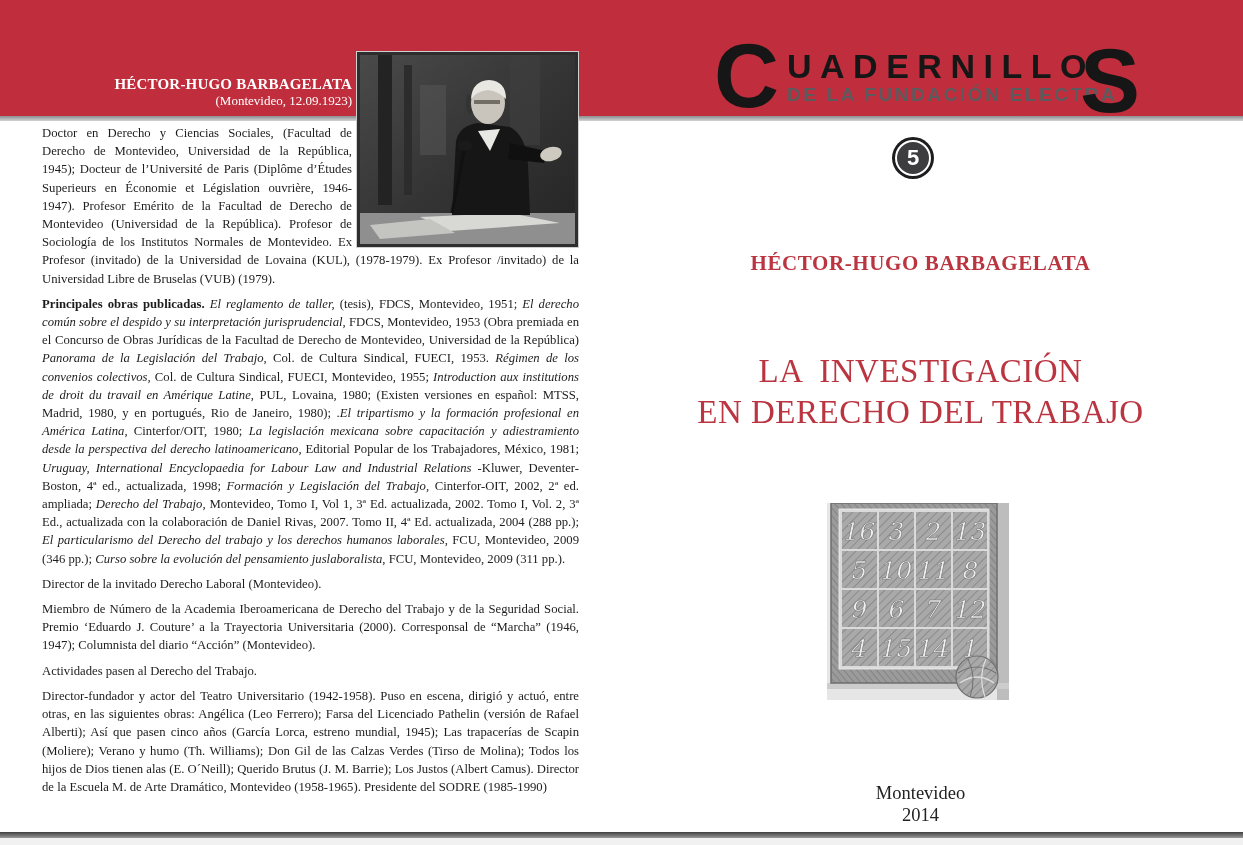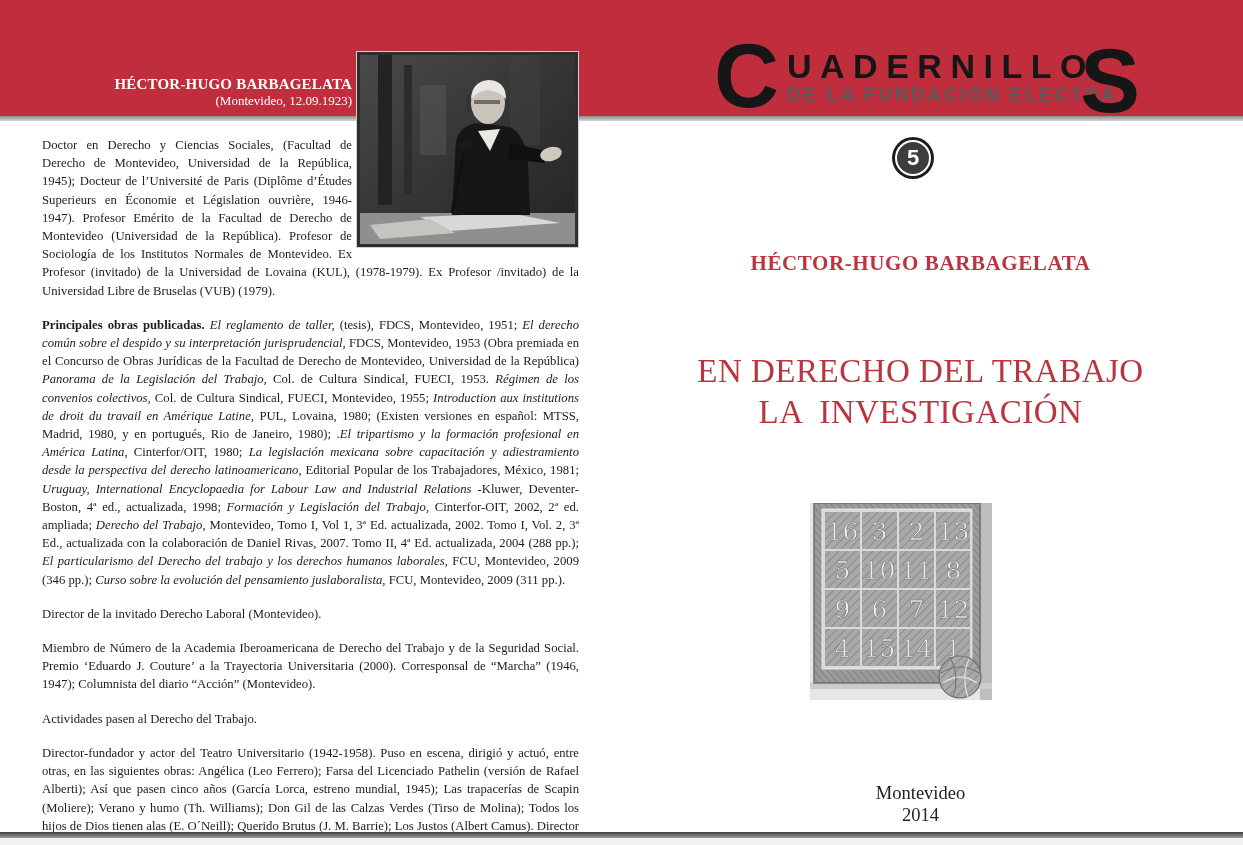--- a/index.html
+++ b/index.html
@@ -32,21 +32,21 @@
   .photo-frame{
     position:absolute;left:357px;top:52px;width:221px;height:195px;
     border:3px solid #2e2e2e;background:#444;box-shadow:0 0 0 1px #cfcfcf;
   }
   .photo-frame svg{display:block;}
 
   .bio{
     position:absolute;left:42px;top:120px;width:537px;height:716px;
     font-size:12.7px;line-height:18.2px;text-align:justify;color:#1c1c1c;
   }
-  .bio p{margin:16px 0 7px 0;}
+  .bio p{margin:4px 0 7px 0;}
   .photo-spacer{float:right;width:227px;height:127px;}
 
   
   .front{position:absolute;left:598px;top:0;width:645px;height:845px;text-align:center;}
 
   .logo{
     position:absolute;left:116px;top:40px;width:426px;display:flex;align-items:flex-start;
     font-family:"Liberation Sans","DejaVu Sans",sans-serif;color:#161616;text-align:left;
   }
   .logo-c{font-size:90px;line-height:72px;font-weight:700;}
@@ -67,21 +67,21 @@
   .front-author{
     position:absolute;left:0;top:251px;width:645px;text-align:center;
     font-size:21px;font-weight:bold;letter-spacing:.6px;color:var(--title-red);
   }
   .book-title{
     position:absolute;left:0;top:351px;width:645px;text-align:center;
     font-size:33px;line-height:41px;color:var(--title-red);letter-spacing:.5px;
   }
   .book-title .tl{white-space:pre;}
 
-  .magic-square{position:absolute;left:212px;top:503px;width:182px;height:197px;}
+  .magic-square{position:absolute;left:229px;top:503px;width:182px;height:197px;font-style:italic;}
 
   .imprint{
     position:absolute;left:0;top:782px;width:645px;text-align:center;
     font-size:18.5px;line-height:22px;color:#222222;
   }
 </style>
 </head>
 <body>
 
 <div class="spread">
@@ -153,22 +153,22 @@
       <span class="logo-s">S</span>
     </div>
 
     <div class="issue-badge">
       <span>5</span>
     </div>
 
     <div class="front-author">HÉCTOR-HUGO BARBAGELATA</div>
 
     <div class="book-title">
+      <div class="tl">LA  INVESTIGACIÓN</div>
       <div class="tl">EN DERECHO DEL TRABAJO</div>
-      <div class="tl">LA  INVESTIGACIÓN</div>
     </div>
 
     <div class="magic-square">
       <svg width="182" height="197" viewBox="0 0 182 197">
         <defs>
           <pattern id="hatch" width="6" height="6" patternUnits="userSpaceOnUse" patternTransform="rotate(45)">
             <rect width="6" height="6" fill="#a9a9a9"></rect>
             <line x1="0" y1="0" x2="0" y2="6" stroke="#8b8b8b" stroke-width="2"></line>
           </pattern>
           <pattern id="hatch2" width="5" height="5" patternUnits="userSpaceOnUse" patternTransform="rotate(-40)">

